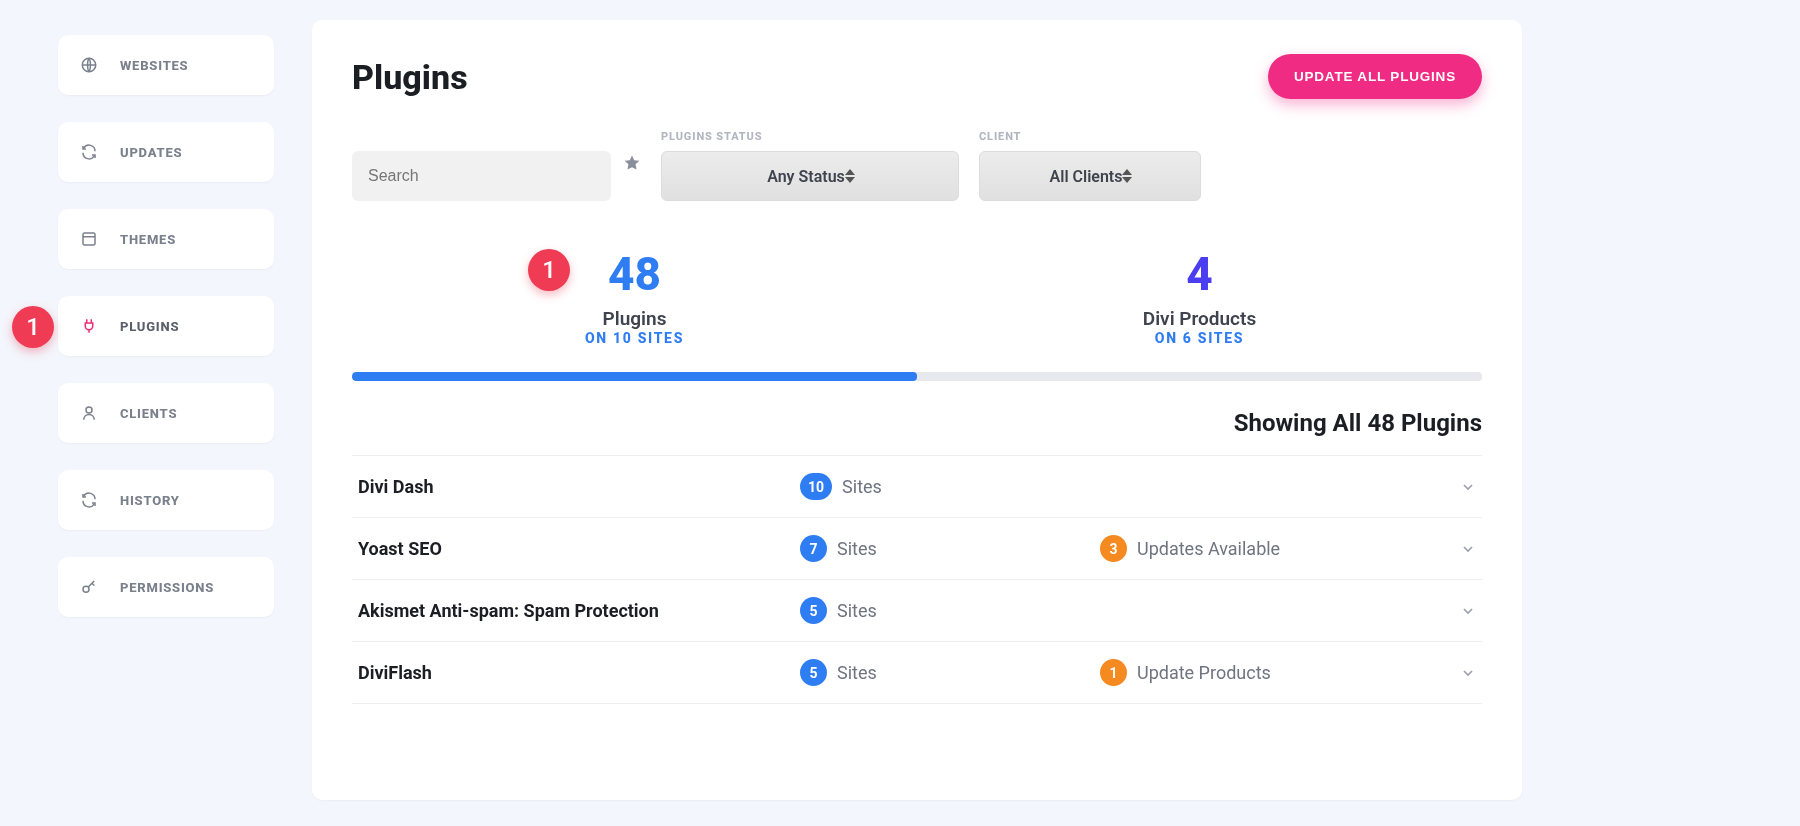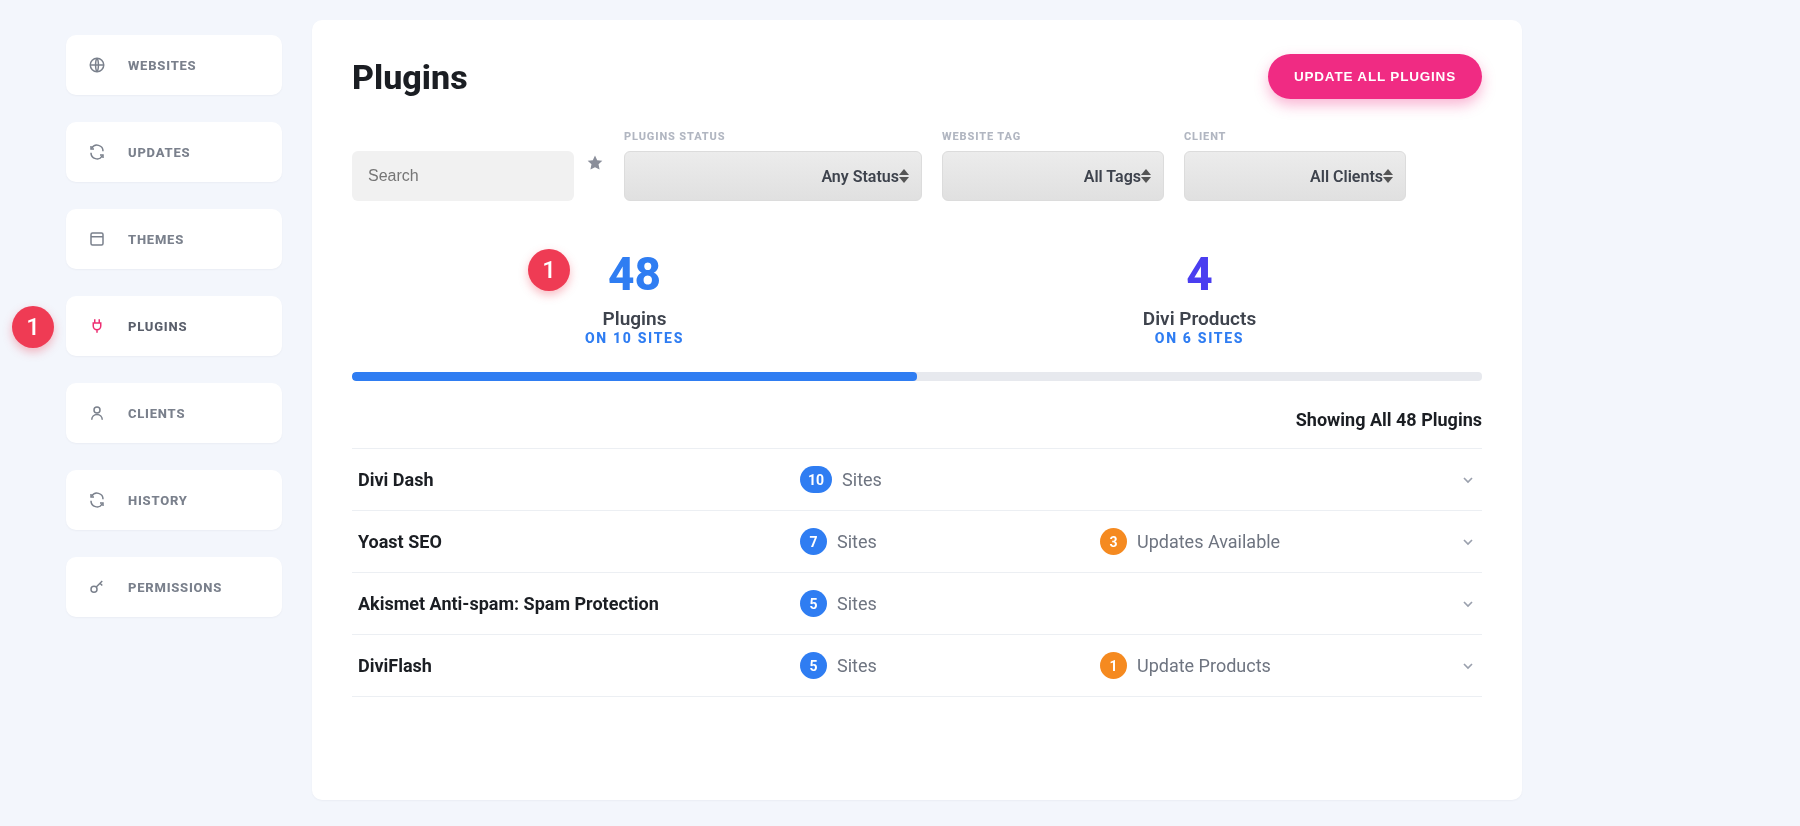--- a/index.html
+++ b/index.html
@@ -27,21 +27,21 @@
     background:var(--bg);
     color:var(--text-strong);
     width:1800px;
     height:826px;
     overflow:hidden;
     position:relative;
   }
   
   .sidebar{
     position:absolute;
-    left:66px;
+    left:58px;
     top:35px;
     width:216px;
     display:flex;
     flex-direction:column;
     gap:27px;
   }
   .nav-item{
     background:var(--card);
     border-radius:10px;
     padding:21px 22px;
@@ -92,49 +92,49 @@
     background:var(--pink);color:#fff;border:none;
     border-radius:26px;padding:15px 26px;
     font-size:13.5px;font-weight:800;letter-spacing:.06em;
     cursor:pointer;
     box-shadow:0 6px 14px rgba(240,43,131,.35);
   }
   
   .filters{display:flex;gap:20px;align-items:flex-end;margin-bottom:46px;}
   .filters .search-group{display:flex;align-items:center;gap:12px;}
   .search-input{
-    width:222px;height:50px;border:none;border-radius:6px;
+    width:259px;height:50px;border:none;border-radius:6px;
     background:var(--input);padding:0 16px;font-size:16px;color:var(--text-muted);margin-top:26px;
   }
   .star-btn{color:#8a8e9a;display:flex;align-items:center;}
   .star-btn svg{width:18px;height:18px;}
   .filter-col{flex:1;display:flex;flex-direction:column;gap:8px;}
   .filter-label{font-size:11px;font-weight:800;letter-spacing:.08em;color:#b1b6c1;text-transform:uppercase;}
   .select{
     width:100%;height:50px;border-radius:6px;background:var(--select);
-    display:flex;align-items:center;justify-content:flex-end;
+    display:flex;align-items:center;justify-content:center;
     padding:0 12px 0 14px;font-size:16px;font-weight:600;color:#3e434d;
     cursor:pointer;
     border:1px solid #dcdcdc;
     background:linear-gradient(#ececec,#e0e0e0);
   }
   .select .caret-stack{display:flex;flex-direction:column;gap:-2px;line-height:0;}
   .select .caret-stack svg{width:10px;height:7px;}
   
   .stats{display:flex;position:relative;margin-bottom:26px;}
   .stat{flex:1;text-align:center;position:relative;}
   .stat-num{font-size:46px;font-weight:800;}
   .stat.blue .stat-num{color:var(--blue);}
   .stat.indigo .stat-num{color:var(--indigo);}
   .stat-label{font-size:19px;font-weight:600;color:#3e434d;margin-top:6px;}
   .stat-sub{font-size:14px;font-weight:800;letter-spacing:.12em;color:var(--blue);text-transform:uppercase;}
   .progress{height:9px;background:var(--grey-bar);border-radius:4px;margin-bottom:28px;overflow:hidden;}
   .progress-fill{height:100%;background:var(--blue);border-radius:4px;width:50%;}
   
-  .summary{text-align:right;font-size:18px;font-weight:700;margin-bottom:18px;}
+  .summary{text-align:right;font-size:24px;font-weight:700;margin-bottom:18px;}
   
   .rows{border-top:1px solid var(--grey-divider);}
   .row{
     display:flex;align-items:center;
     padding:17px 6px;
     border-bottom:1px solid var(--grey-divider);
     cursor:pointer;
   }
   .row .name{flex:0 0 395px;font-size:18px;font-weight:700;}
   .row .sites{flex:0 0 300px;display:flex;align-items:center;gap:10px;font-size:18px;color:var(--text-muted);margin-left:47px;}
@@ -238,34 +238,20 @@
           <svg viewBox="0 0 10 7">
               <path d="M5 0l5 6H0z" fill="#555"></path>
             </svg>
           <svg viewBox="0 0 10 7">
               <path d="M5 7L0 1h10z" fill="#555"></path>
             </svg>
         </span>
       </div>
     </div>
     <div class="filter-col" style="flex:0 0 222px">
-      <div class="filter-label">WEBSITE TAG</div>
-      <div class="select">
-        <span>All Tags</span>
-        <span class="caret-stack">
-          <svg viewBox="0 0 10 7">
-              <path d="M5 0l5 6H0z" fill="#555"></path>
-            </svg>
-          <svg viewBox="0 0 10 7">
-              <path d="M5 7L0 1h10z" fill="#555"></path>
-            </svg>
-        </span>
-      </div>
-    </div>
-    <div class="filter-col" style="flex:0 0 222px">
       <div class="filter-label">CLIENT</div>
       <div class="select">
         <span>All Clients</span>
         <span class="caret-stack">
           <svg viewBox="0 0 10 7">
               <path d="M5 0l5 6H0z" fill="#555"></path>
             </svg>
           <svg viewBox="0 0 10 7">
               <path d="M5 7L0 1h10z" fill="#555"></path>
             </svg>

